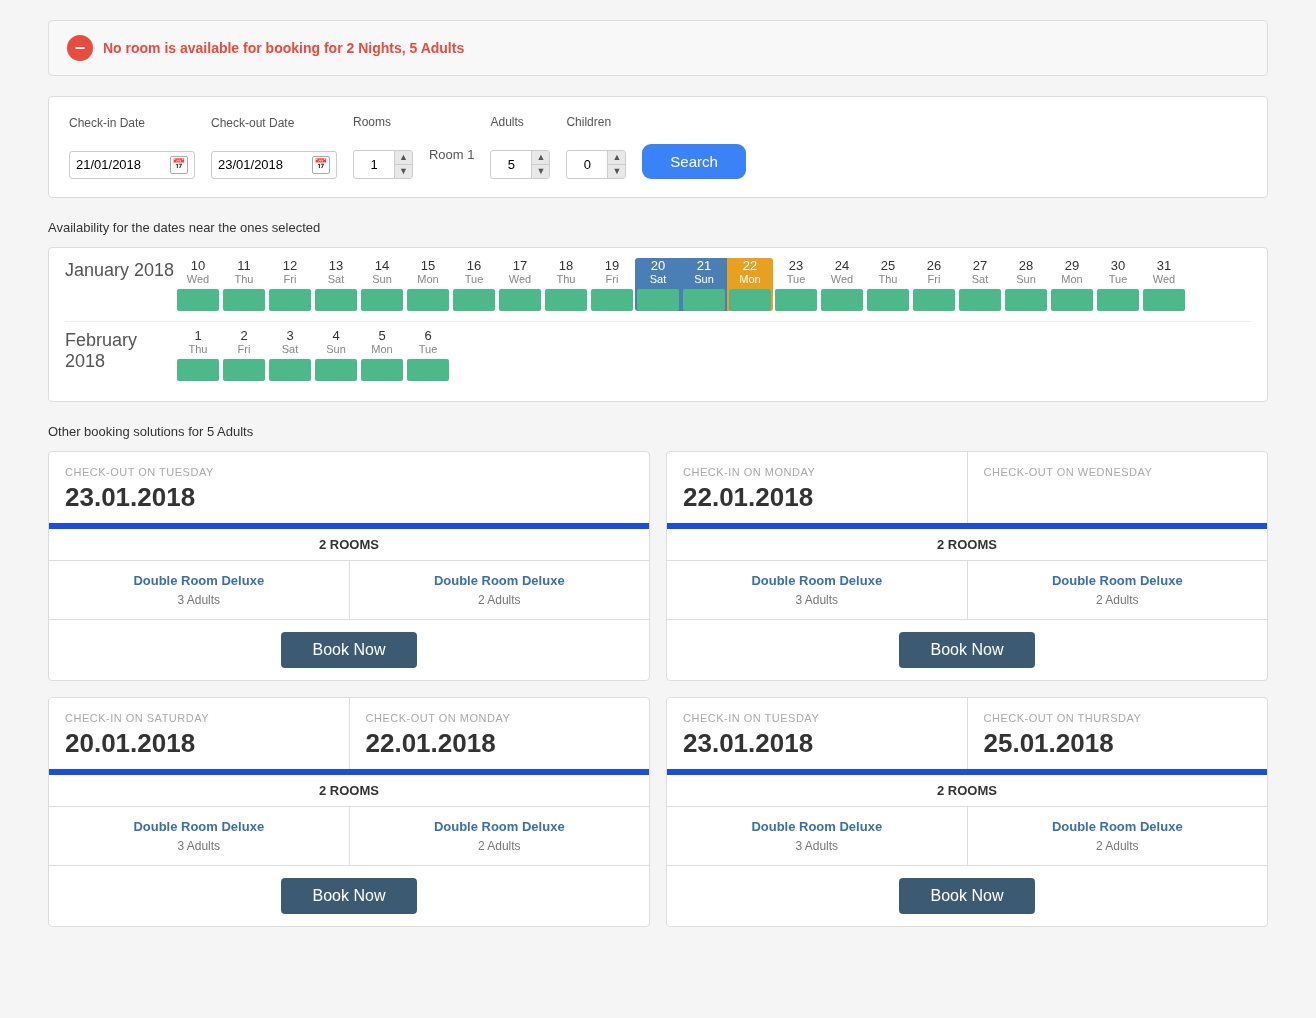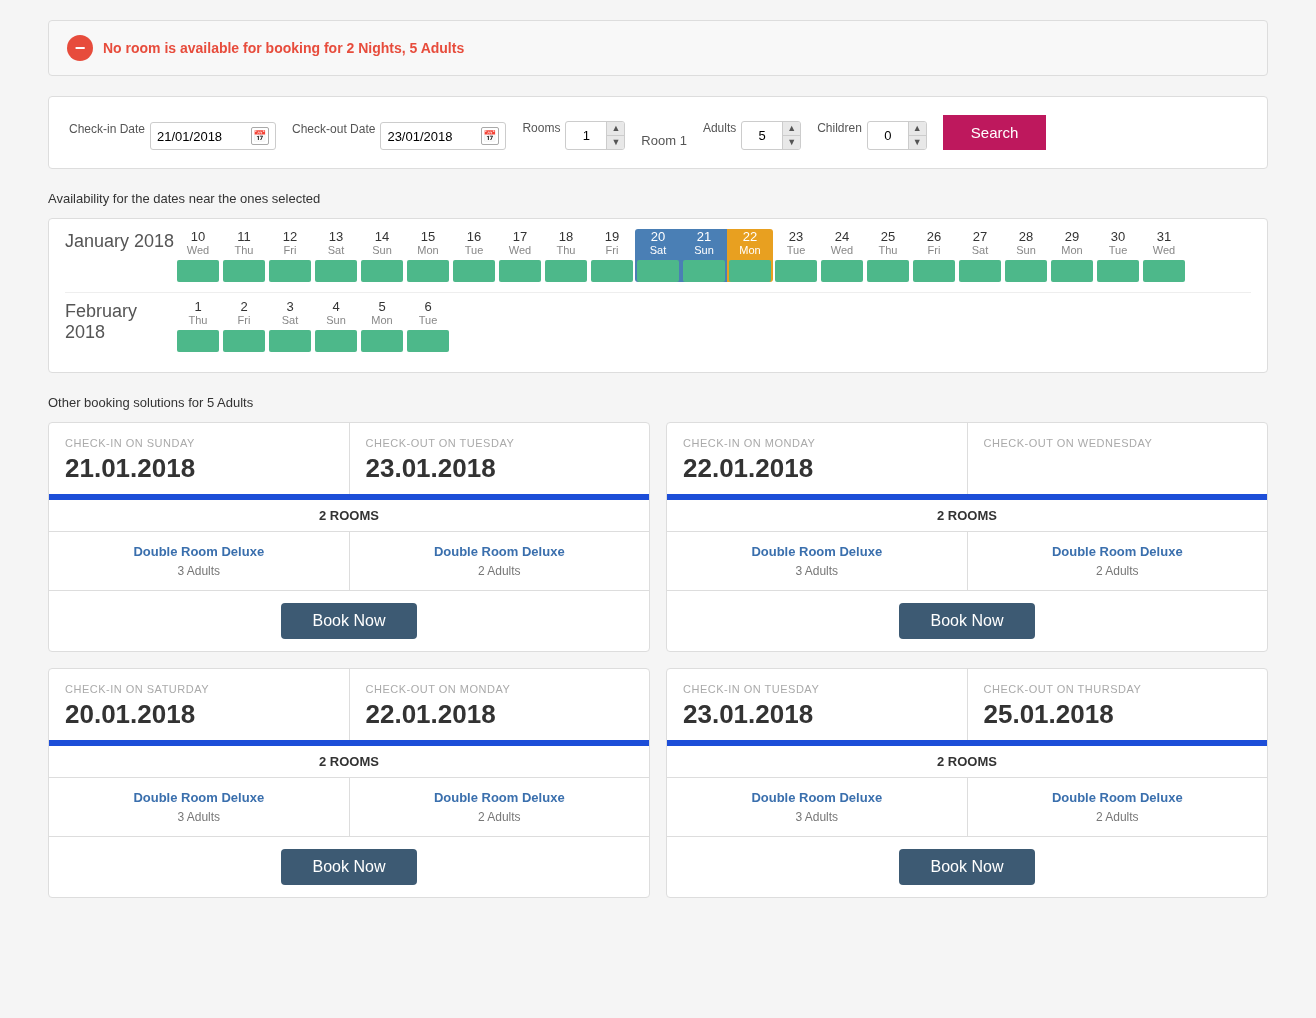--- a/index.html
+++ b/index.html
@@ -34,21 +34,21 @@
       background: #fff;
       border: 1px solid #ddd;
       border-radius: 4px;
       padding: 18px 20px;
       display: flex;
       align-items: flex-end;
       gap: 16px;
       margin-bottom: 22px;
       flex-wrap: wrap;
     }
-    .form-group { display: flex; flex-direction: row; gap: 5px; }
+    .form-group { display: flex; flex-direction: column; gap: 21px; }
     .form-group label { font-size: 12px; color: #555; }
     .input-with-icon {
       display: flex; align-items: center;
       border: 1px solid #ccc; border-radius: 3px;
       background: #fff;
       padding: 4px 6px;
       gap: 4px;
     }
     .input-with-icon input {
       border: none; outline: none; font-size: 13px; width: 90px;
@@ -84,24 +84,24 @@
       font-size: 9px;
       padding: 1px 4px;
       line-height: 1.2;
       color: #555;
     }
     .spinner-btn:first-child { border-bottom: 1px solid #ccc; }
 
     .room-label { font-size: 13px; color: #555; align-self: center; margin-top: 16px; }
 
     .search-btn {
-      background: #be185d;
+      background: #3b82f6;
       color: white;
       border: none;
-      border-radius: 0;
+      border-radius: 9px;
       padding: 9px 28px;
       font-size: 15px;
       cursor: pointer;
       align-self: flex-end;
     }
 
     
     .section-title { font-size: 13px; color: #333; margin-bottom: 12px; }
 
     .calendar-table {
@@ -470,24 +470,20 @@
         </div>
       </div>
     </div>
 
   <div class="booking-solutions">
     <div class="section-title">Other booking solutions for 5 Adults</div>
     <div class="booking-grid" id="booking-grid-container">
     <div class="booking-card">
     <div class="booking-dates">
       <div class="booking-date-half">
-        <span class="booking-date-label">CHECK-IN ON SUNDAY</span>
-        <span class="booking-date-value">21.01.2018</span>
-      </div>
-      <div class="booking-date-half">
         <span class="booking-date-label">CHECK-OUT ON TUESDAY</span>
         <span class="booking-date-value">23.01.2018</span>
       </div>
     </div>
     <div class="booking-rooms-row">2 ROOMS</div>
     <div class="booking-room-options">
       <div class="booking-room-option">
         <a class="room-type-link" href="#">Double Room Deluxe</a>
         <span class="room-adults">3 Adults</span>
       </div>

